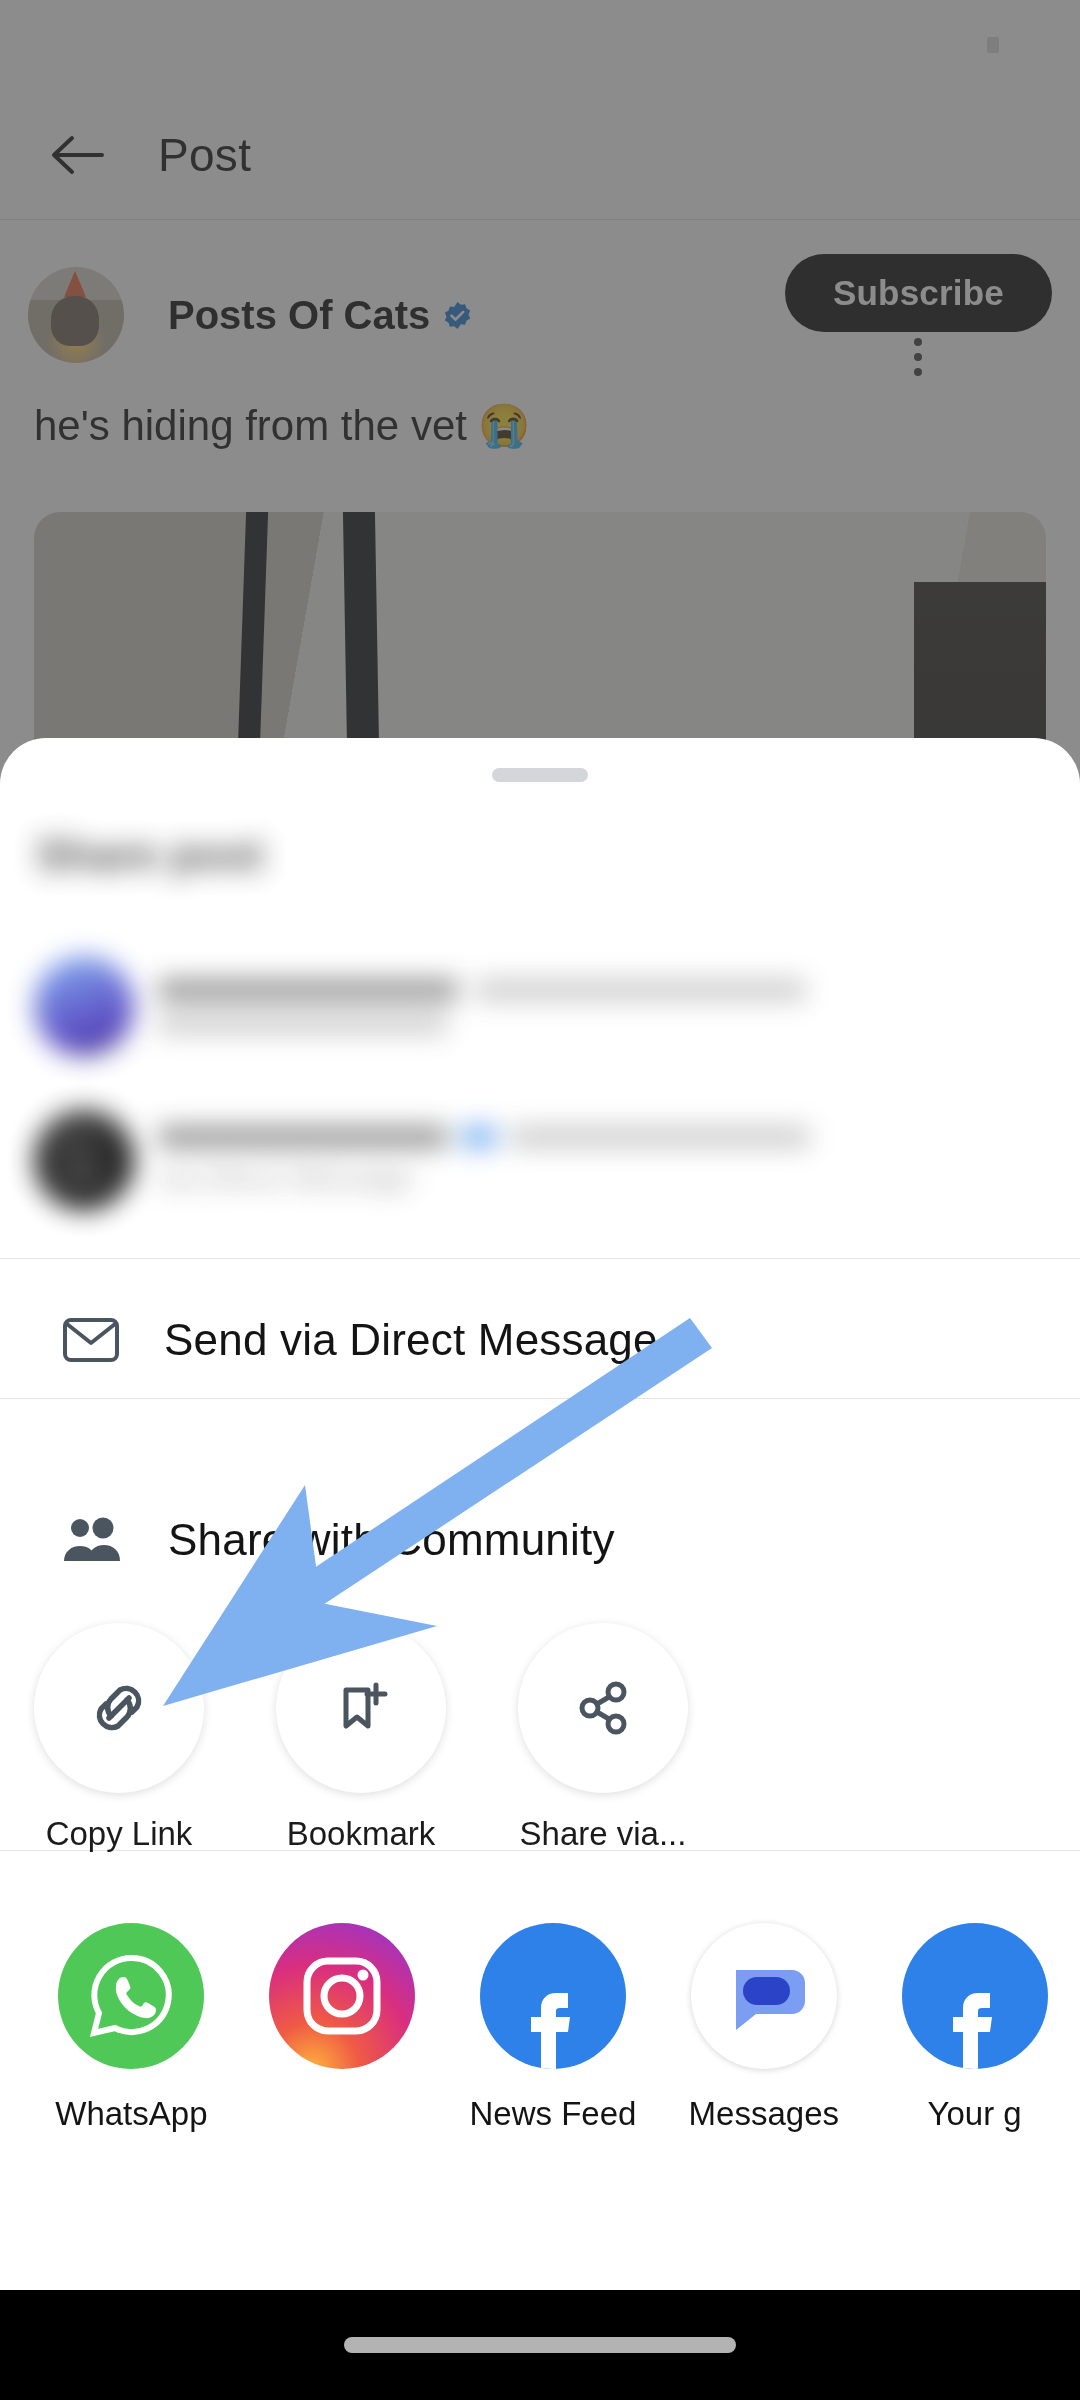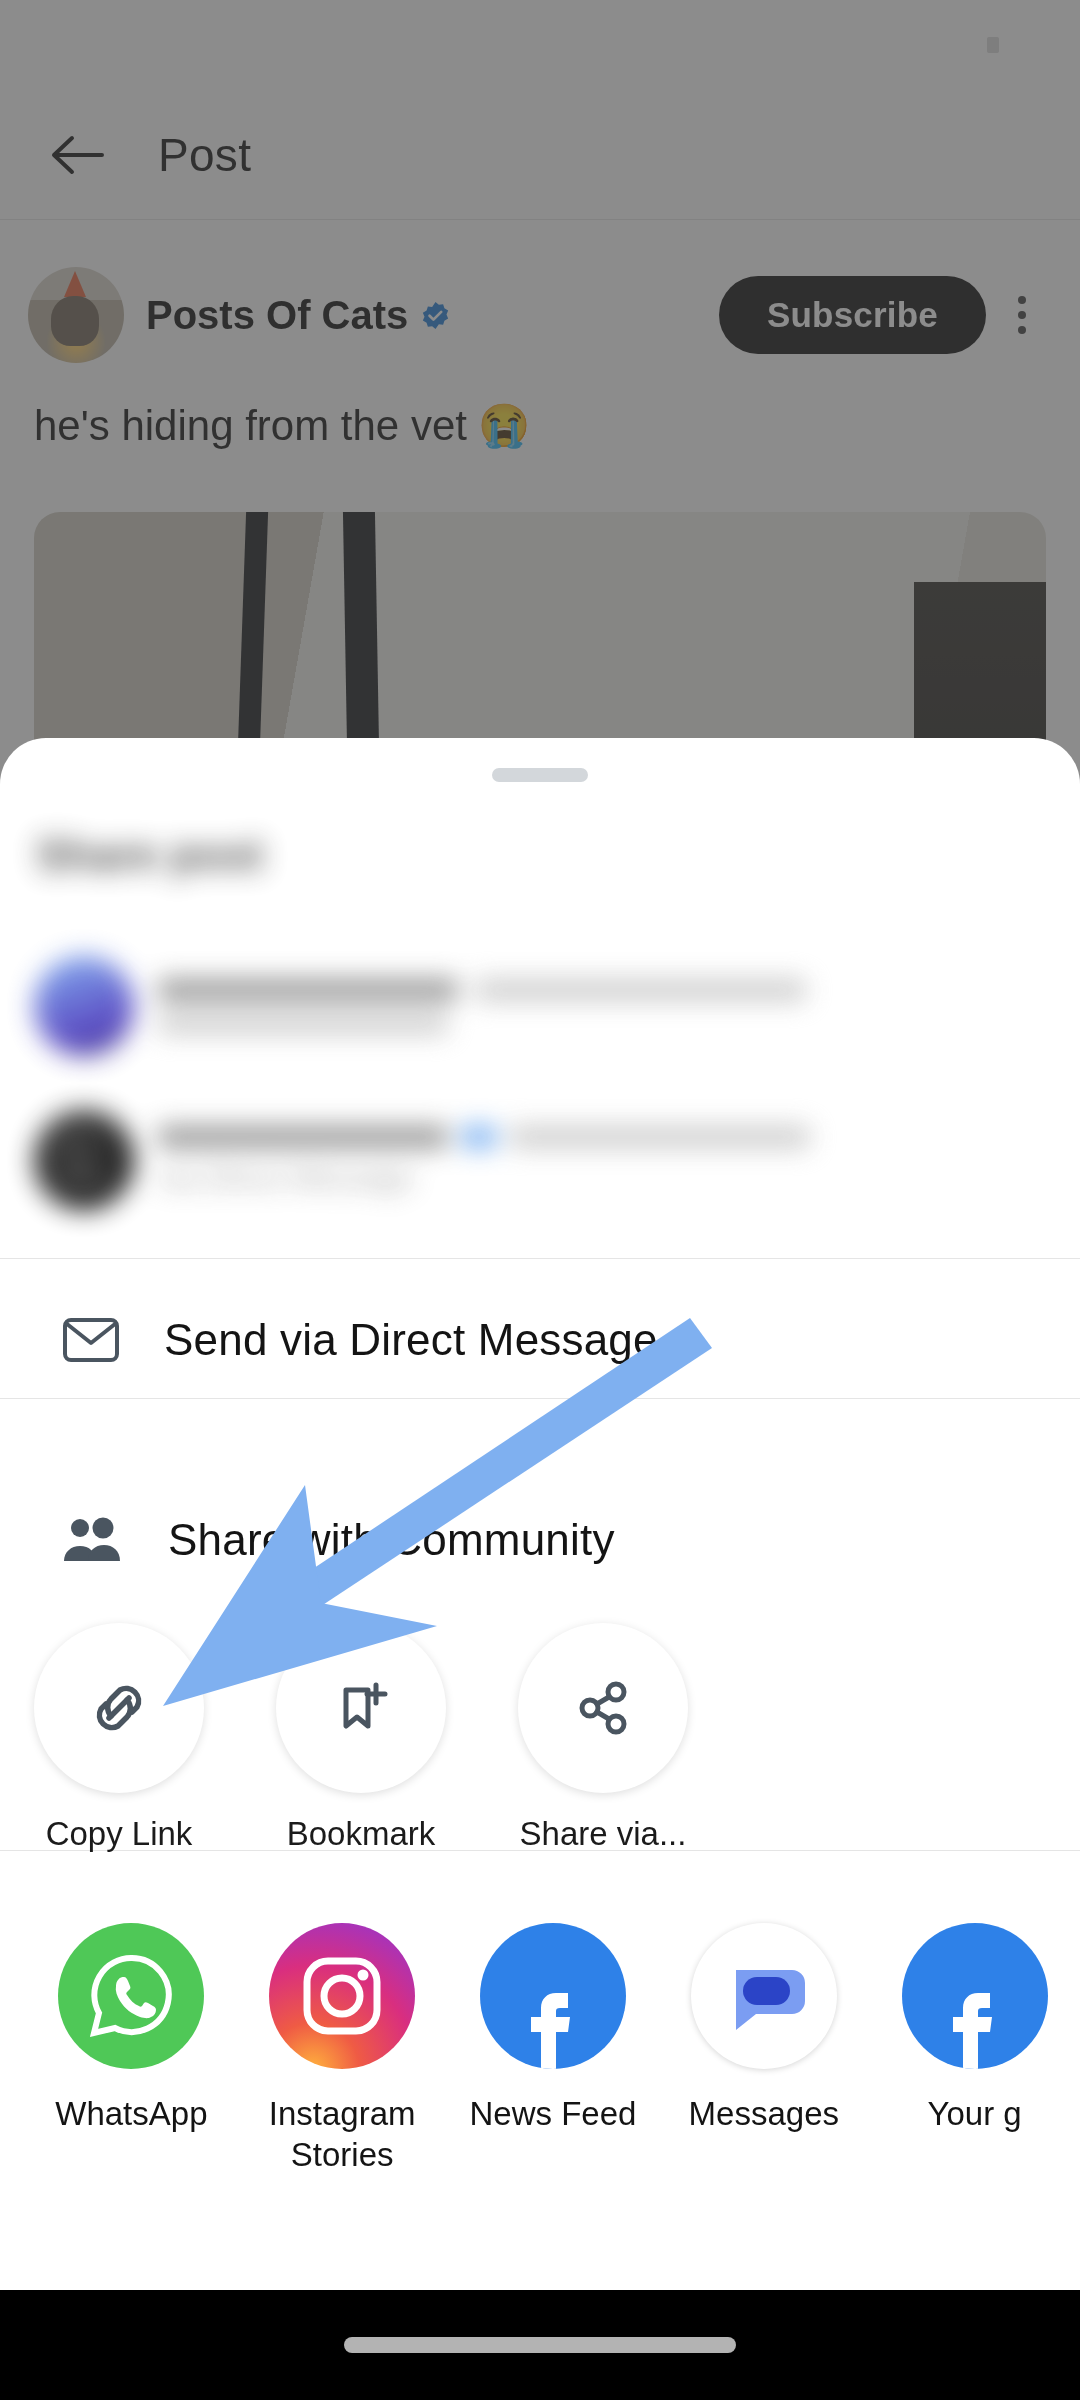--- a/index.html
+++ b/index.html
@@ -57,24 +57,24 @@
     content:""; position:absolute; left:38%; top:4%;
     border-left:11px solid transparent; border-right:11px solid transparent;
     border-bottom:26px solid #e8623c;
   }
   .avatar:after{
     content:""; position:absolute; left:24%; top:30%; width:50%; height:52%;
     border-radius:46% 46% 40% 40%; background:#6f6354;
   }
   .channel-meta { margin-left:22px; display:flex; flex-direction:column; gap:2px; }
   .channel-name-line { display:flex; align-items:center; gap:12px; }
-  .channel-name { font-size:40px; font-weight:bold; color:#0b0b0b; }
+  .channel-name { font-size:40px; font-weight:bold; color:#0b0b0b;margin-left:22px; }
   .verified { width:31px; height:31px; flex:none; }
   .channel-handle { font-size:36px; color:#606060; }
-  .channel-actions { margin-left:auto; display:flex; align-items:center; gap:6px; }
+  .channel-actions { margin-left:auto; display:flex; align-items:center; gap:6px;flex-direction:column; }
   .subscribe-btn {
     background:#0d0d0d; color:#fff; font-size:35px; font-weight:bold;
     padding:19px 48px; border-radius:100px; border:none; letter-spacing:.2px;
   }
   .kebab { width:60px; display:flex; flex-direction:column; align-items:center; gap:7px; }
   .kebab i { width:8px; height:8px; border-radius:50%; background:#3d3d3d; display:block; }
 
   
   .post-text {
     position:absolute; left:34px; top:400px; width:900px;
@@ -391,21 +391,20 @@
       </div>
 
       <div class="app">
         <div class="app-icon ic-instagram">
           <svg width="96" height="96" viewBox="0 0 96 96">
             <rect x="13" y="13" width="70" height="70" rx="21" fill="none" stroke="#fff" stroke-width="7"></rect>
             <circle cx="48" cy="48" r="18" fill="none" stroke="#fff" stroke-width="7"></circle>
             <circle cx="69" cy="27" r="5.5" fill="#fff"></circle>
           </svg>
         </div>
-        <span class="app-label">Instagram Stories</span>
       </div>
 
       <div class="app">
         <div class="app-icon ic-facebook">
           <svg width="100" height="100" viewBox="0 0 100 100">
             <path d="M62 24h-9c-9 0-15 6-15 15v9H28v15h10v37h15V63h12l2-15H53v-6c0-2 1-3 4-3h8V24z" fill="#fff"></path>
           </svg>
         </div>
         <span class="app-label">News Feed</span>
       </div>

